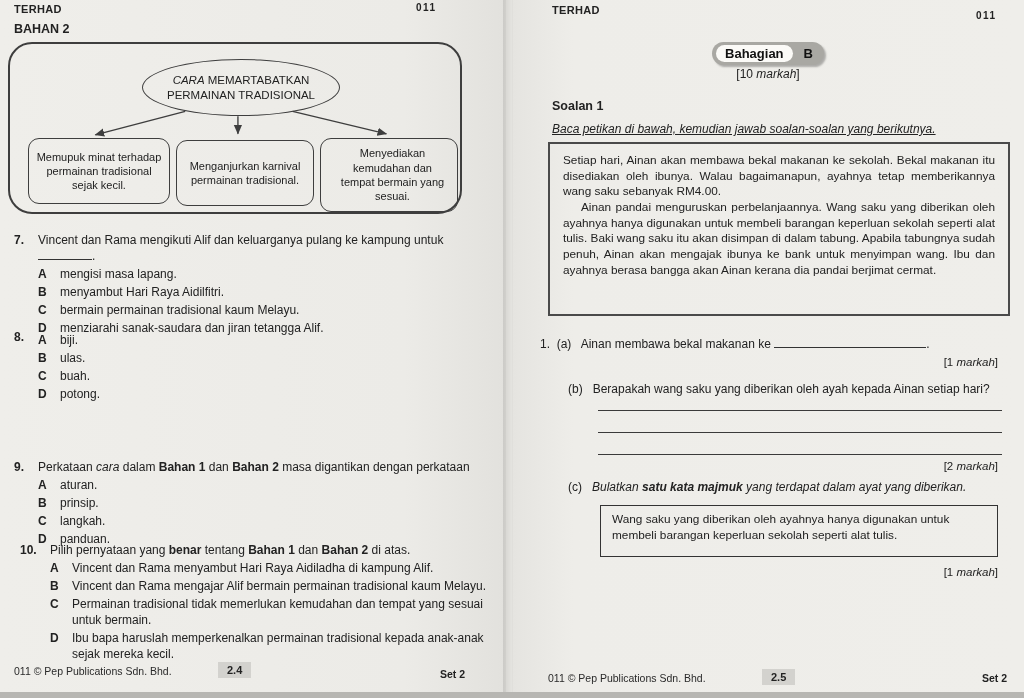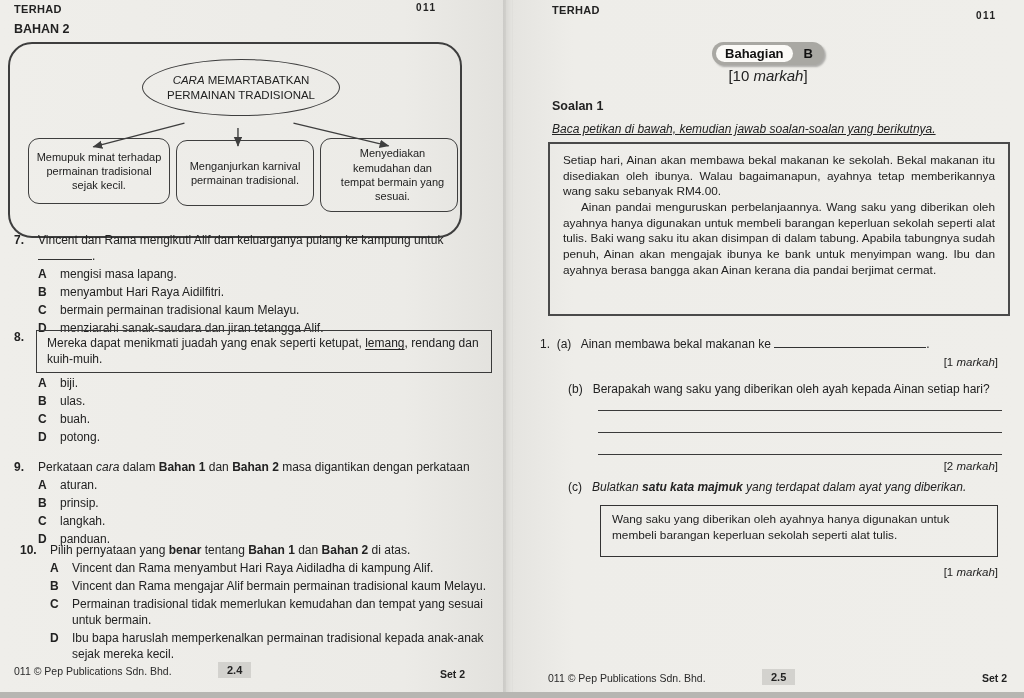--- a/index.html
+++ b/index.html
@@ -46,21 +46,21 @@
   .b { font-weight:bold; }
   .i { font-style:italic; }
 
   
   .badge-wrap { left:0; width:512px; text-align:center; }
   .badge { display:inline-flex; align-items:center; gap:11px;
            background:#a9a8a3; border-radius:12px; padding:3px 11px 3px 4px;
            box-shadow:2px 2px 2px rgba(0,0,0,0.28); font-size:13px; }
   .badge-inner { background:#fbfaf7; border-radius:9px; padding:1px 9px; font-weight:bold; color:#111; }
   .badge-letter { font-weight:bold; color:#111; }
-  .marks-header { left:0; width:512px; text-align:center; font-size:15px; }
+  .marks-header { left:0; width:512px; text-align:center; font-size:12px; }
   .soalan { font-weight:bold; font-size:12.5px; }
   .instr { font-style:italic; font-size:12px;text-decoration:underline; }
   .passage-box { border:2px solid #4a4a4a; padding:9px 13px; font-size:11.8px; line-height:1.33; text-align:justify; }
   .passage-box p + p { text-indent:18px; }
   .marks { font-size:11.5px; text-align:center; }
   .ansline { border-bottom:1.2px solid #3a3a3a; height:0; }
   .c-box { border:1.5px solid #333; padding:6px 11px; font-size:11.8px; line-height:1.35; }
 
   
   .foot { font-size:10.5px; color:#2a2a2a; }
@@ -69,21 +69,21 @@
 </style>
 </head>
 <body>
 
 <div class="page page-left">
 
   <div class="abs terhad" style="left:14px;top:3px;">TERHAD</div>
   <div class="abs pcode" style="left:416px;top:2px;">011</div>
   <div class="abs bahan" style="left:14px;top:22px;">BAHAN 2</div>
 
-  <div class="abs diagram" style="left:8px;top:42px;width:454px;height:196px;">
+  <div class="abs diagram" style="left:8px;top:42px;width:454px;height:172px;">
     <svg class="d-arrows" viewBox="0 0 454 172">
       <defs>
         <marker id="ah" markerWidth="9" markerHeight="8" refX="6.5" refY="3" orient="auto">
           <path d="M0,0 L7,3 L0,6 z" fill="#3e3e3e"></path>
         </marker>
       </defs>
       <line x1="176" y1="69" x2="84" y2="93" stroke="#3e3e3e" stroke-width="1.4" marker-end="url(#ah)"></line>
       <line x1="230" y1="74" x2="230" y2="92" stroke="#3e3e3e" stroke-width="1.4" marker-end="url(#ah)"></line>
       <line x1="286" y1="69" x2="382" y2="92" stroke="#3e3e3e" stroke-width="1.4" marker-end="url(#ah)"></line>
     </svg>
@@ -117,23 +117,20 @@
             <span class="opt-letter">D</span>
             <span>menziarahi sanak-saudara dan jiran tetangga Alif.</span>
           </div>
       </div>
     </div>
   </div>
 
   <div class="q" style="left:14px;top:330px;width:482px;">
     <div class="qnum">8.</div>
     <div class="qbody">
-      <div class="stim-box" style="width:456px;margin-left:-2px;">
-        <span>Mereka dapat menikmati juadah yang enak seperti ketupat, </span><span class="u">lemang</span><span>, rendang dan kuih-muih.</span>
-      </div>
       <div>
         <div class="opt">
             <span class="opt-letter">A</span>
             <span>biji.</span>
           </div>
         <div class="opt">
             <span class="opt-letter">B</span>
             <span>ulas.</span>
           </div>
         <div class="opt">

